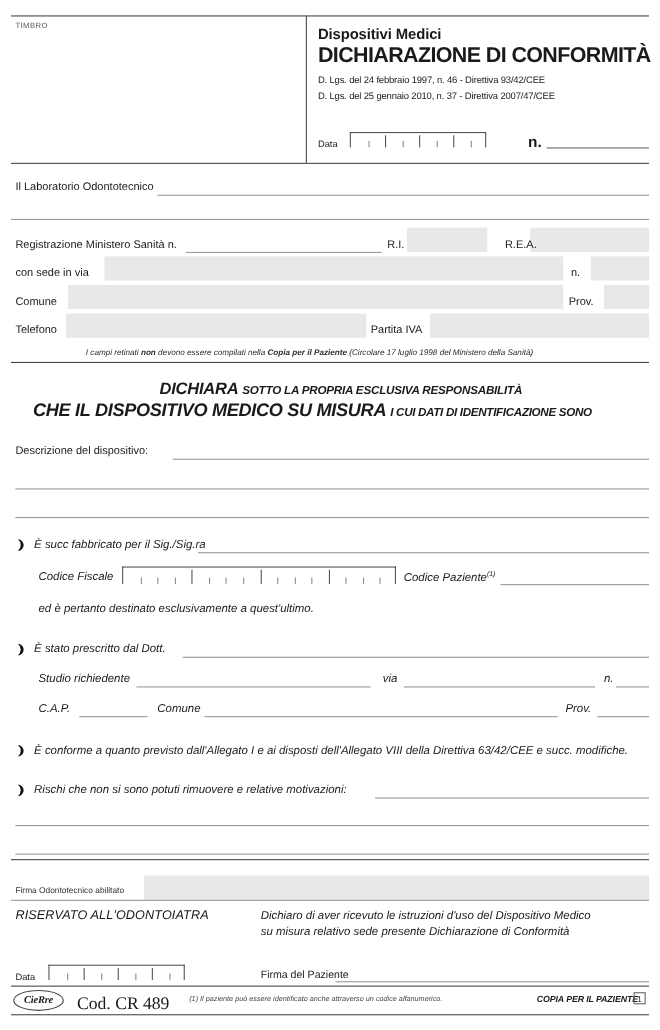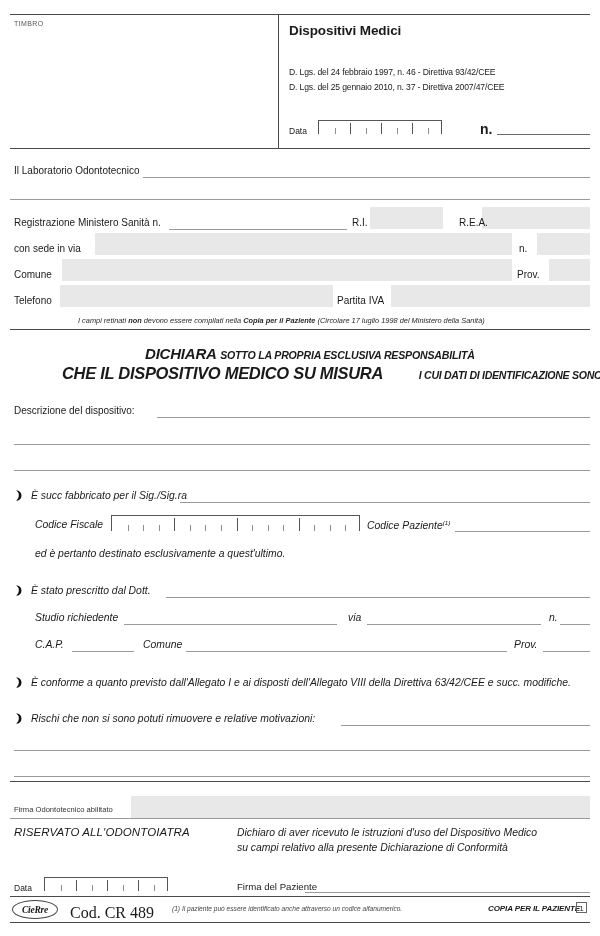--- a/index.html
+++ b/index.html
@@ -32,21 +32,21 @@
   
   .lab{font-size:10px;}
   .lab-sm{font-size:9.6px;}
   .note{font-size:7.4px;font-style:italic;color:#2a2a2a;}
   .note b{font-weight:bold;font-style:italic;}
 
   
   .dich-1{font-size:15px;font-weight:bold;font-style:italic;letter-spacing:-.2px;}
   .dich-1 span{font-size:10.6px;font-style:italic;}
   .dich-2{font-size:16.5px;font-weight:bold;font-style:italic;letter-spacing:-.3px;}
-  .dich-2 span{font-size:10.6px;margin-left:32px;}
+  .dich-2 span{font-size:10.6px;}
 
   .it{font-style:italic;font-size:10.4px;}
   .sup{font-size:6.2px;vertical-align:super;}
 
   
   .hook{position:absolute;width:13px;height:13px;}
   .hook svg{display:block;}
 
   .firma-lbl{font-size:7.6px;color:#333;}
   .ris{font-size:11.5px;font-style:italic;letter-spacing:.1px;}
@@ -68,20 +68,21 @@
 <div class="page">
 
   <div class="rule thick" style="left:10px;top:14px;width:580px;"></div>
   <div class="vrule" style="left:278px;top:14px;height:134px;"></div>
   <div class="rule thick" style="left:10px;top:148px;width:580px;"></div>
 
   <div class="txt timbro" style="left:14px;top:20px;">TIMBRO</div>
   <div class="abs" style="left:14px;top:28px;width:250px;height:110px;"></div>
 
   <div class="txt h-small" style="left:289px;top:24px;">Dispositivi Medici</div>
+  <div class="txt h-big" style="left:289px;top:41px;">DICHIARAZIONE DI CONFORMITÀ</div>
   <div class="txt h-law" style="left:289px;top:68px;">D. Lgs. del 24 febbraio 1997, n. 46 - Direttiva 93/42/CEE</div>
   <div class="txt h-law" style="left:289px;top:83px;">D. Lgs. del 25 gennaio 2010, n. 37 - Direttiva 2007/47/CEE</div>
 
   <div class="txt lbl-data" style="left:289px;top:127px;">Data</div>
 
   <div class="comb" id="comb-header" style="left:318px;top:120px;width:124px;height:14px;">
       <i style="left: 15.5px; height: 5.6px; background: rgb(141, 141, 141);"></i>
       <i style="left: 31px; height: 11.2px; background: rgb(85, 85, 85);"></i>
       <i style="left: 46.5px; height: 5.6px; background: rgb(141, 141, 141);"></i>
       <i style="left: 62px; height: 11.2px; background: rgb(85, 85, 85);"></i>
@@ -207,21 +208,21 @@
   <div class="rule thick" style="left:10px;top:781px;width:580px;"></div>
 
   <div class="shade" style="left:131px;top:796px;width:459px;height:22px;"></div>
   <div class="txt firma-lbl" style="left:14px;top:806px;">Firma Odontotecnico abilitato</div>
 
   <div class="rule thin" style="left:10px;top:818px;width:580px;"></div>
 
   <div class="txt ris" style="left:14px;top:827px;">RISERVATO ALL'ODONTOIATRA</div>
   <div class="abs dichiaro" style="left:237px;top:826px;width:353px;">
     <div>Dichiaro di aver ricevuto le istruzioni d'uso del Dispositivo Medico</div>
-    <div>su campi relativo alla presente Dichiarazione di Conformità</div>
+    <div>su misura relativo sede presente Dichiarazione di Conformità</div>
   </div>
 
   <div class="txt lbl-data" style="left:14px;top:884px;">Data</div>
   <div class="comb" id="comb-footer" style="left:44px;top:877px;width:124px;height:14px;">
       <i style="left: 15.5px; height: 5.6px; background: rgb(141, 141, 141);"></i>
       <i style="left: 31px; height: 11.2px; background: rgb(85, 85, 85);"></i>
       <i style="left: 46.5px; height: 5.6px; background: rgb(141, 141, 141);"></i>
       <i style="left: 62px; height: 11.2px; background: rgb(85, 85, 85);"></i>
       <i style="left: 77.5px; height: 5.6px; background: rgb(141, 141, 141);"></i>
       <i style="left: 93px; height: 11.2px; background: rgb(85, 85, 85);"></i>

